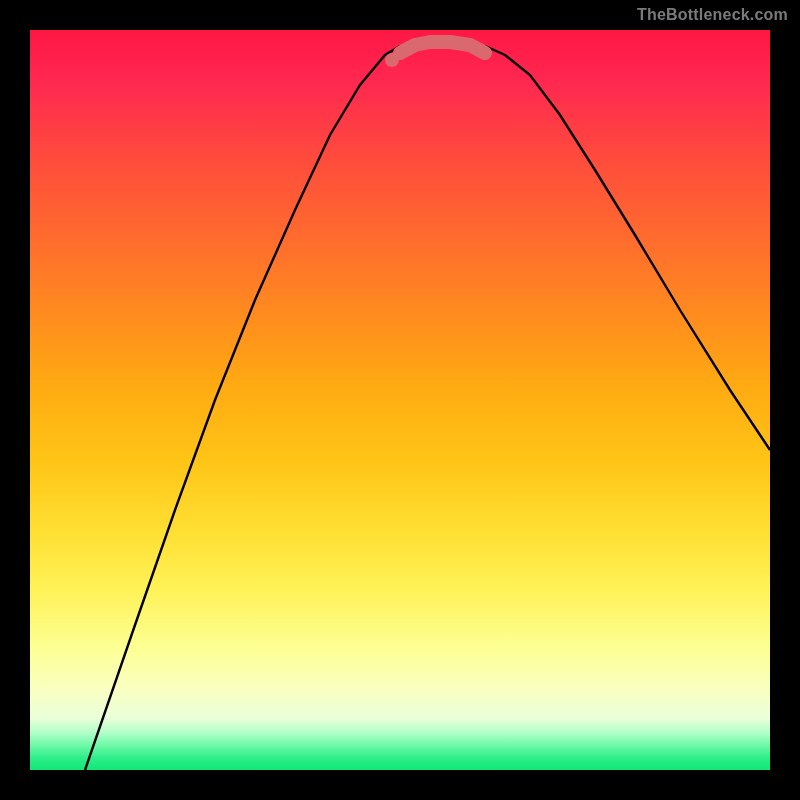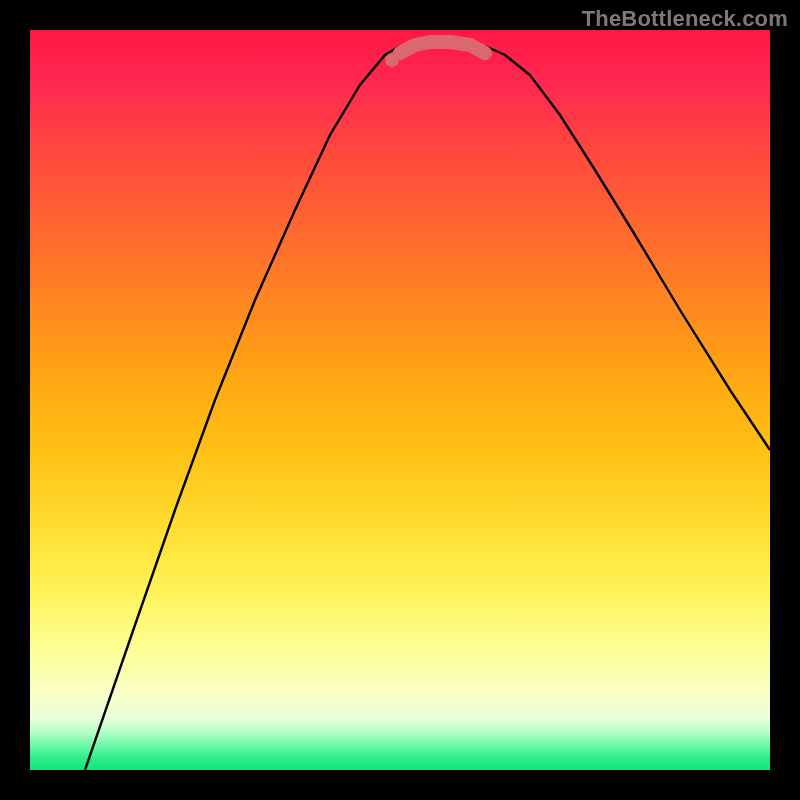--- a/index.html
+++ b/index.html
@@ -34,21 +34,21 @@
       #61f7a2 97%,
       #2aed86 98.5%,
       #10e878 100%
     );
   }
   .watermark {
     position: absolute;
     top: 6px;
     right: 12px;
     color: #7a7a7a;
-    font-size: 22px;
+    font-size: 16px;
     font-weight: 600;
     letter-spacing: 0.2px;
     user-select: none;
   }
   svg.curve-layer {
     position: absolute;
     left: 0;
     top: 0;
     width: 740px;
     height: 740px;

